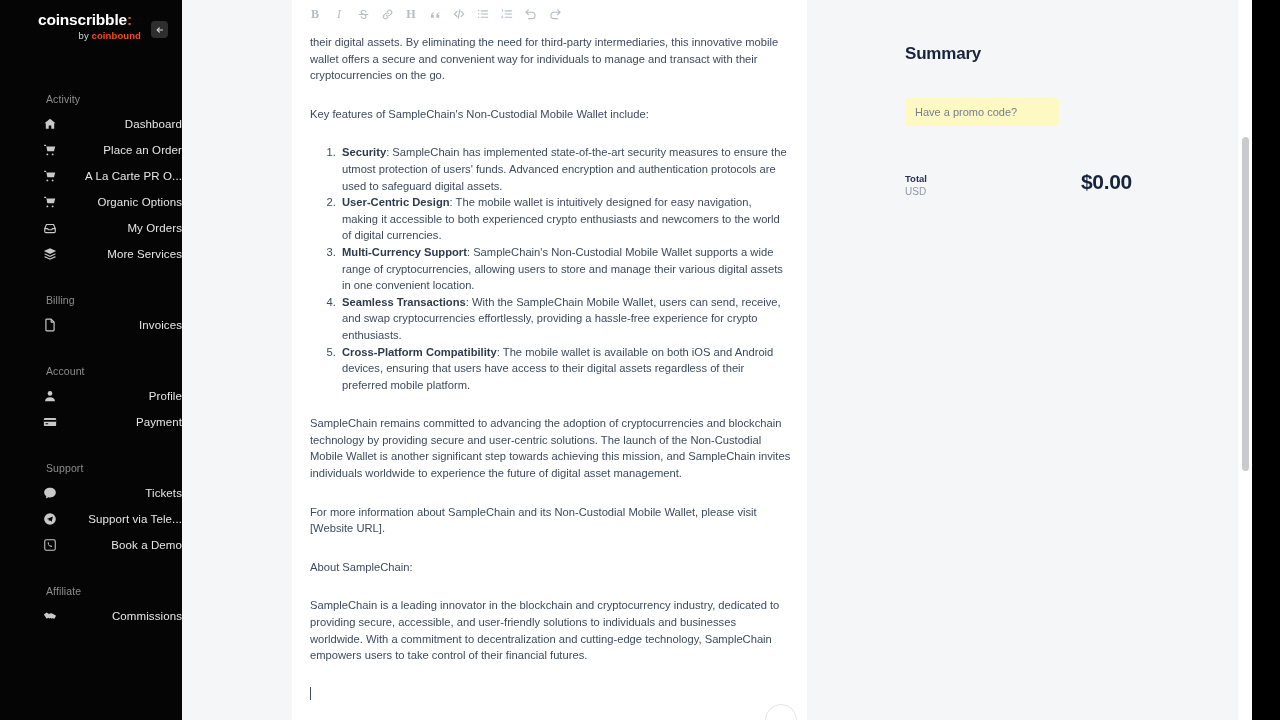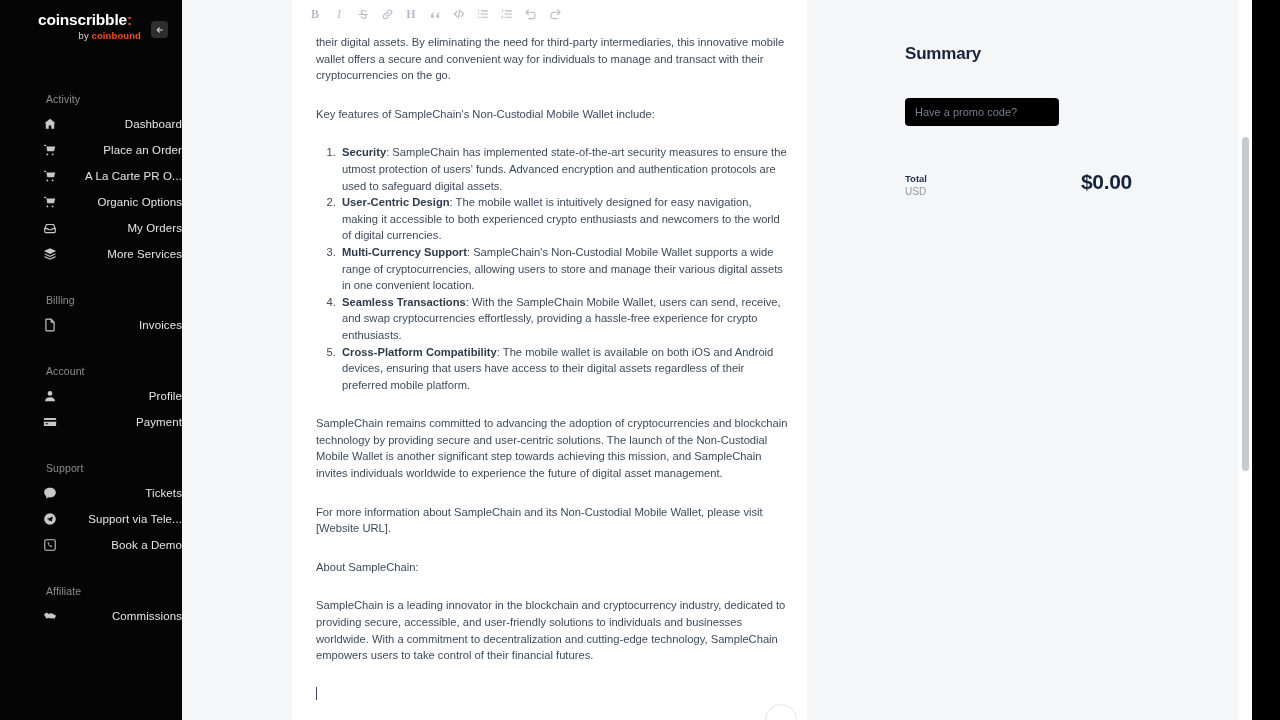--- a/index.html
+++ b/index.html
@@ -135,21 +135,21 @@
   .tb-b { font-family: "Liberation Serif", serif; font-weight: 700; font-size: 12px; }
   .tb-i { font-family: "Liberation Serif", serif; font-style: italic; font-size: 12px; }
   .tb-h { font-family: "Liberation Serif", serif; font-weight: 700; font-size: 12px; }
 
   .doc {
     padding: 6px 16px 0 16px;
     color: #3d4a5c;
     font-size: 11.2px;
     line-height: 16.6px;
   }
-  .doc p { margin: 0 0 22px 8px; }
+  .doc p { margin: 0 0 22px 2px; }
   .doc p.tight { margin-bottom: 0; }
   .doc ol {
     margin: 0 4px 22px 0;
     padding-left: 31px;
   }
   .doc ol li {
     margin-bottom: 0px;
     padding-left: 3px;
   }
   .doc b, .doc strong { font-weight: 700; color: #2f3b4c; }
@@ -179,21 +179,21 @@
   .summary-title {
     font-size: 17px;
     font-weight: 700;
     color: #17243d;
     letter-spacing: -0.2px;
     margin-bottom: 34px;
   }
   .promo-input {
     width: 154px;
     height: 28px;
-    background: #000000;
+    background: #fef9c3;
     border: none;
     border-radius: 4px;
     padding: 0 10px;
     font-family: "Liberation Sans", sans-serif;
     font-size: 11px;
     color: #6a7382;
     outline: none;
   }
   .promo-input::placeholder { color: #767f8d; }
   .total-row {

